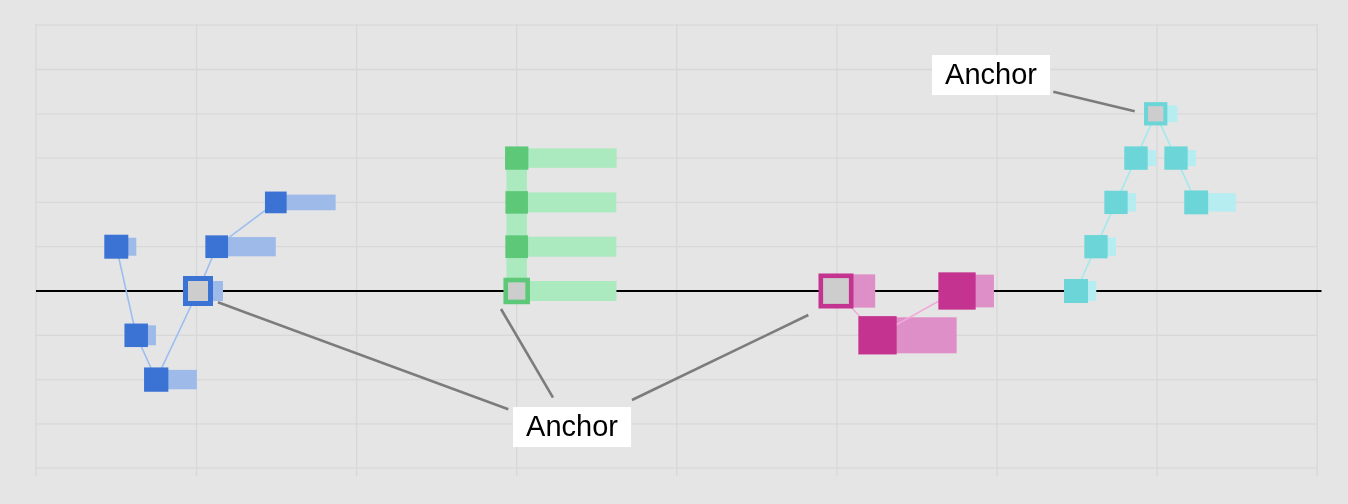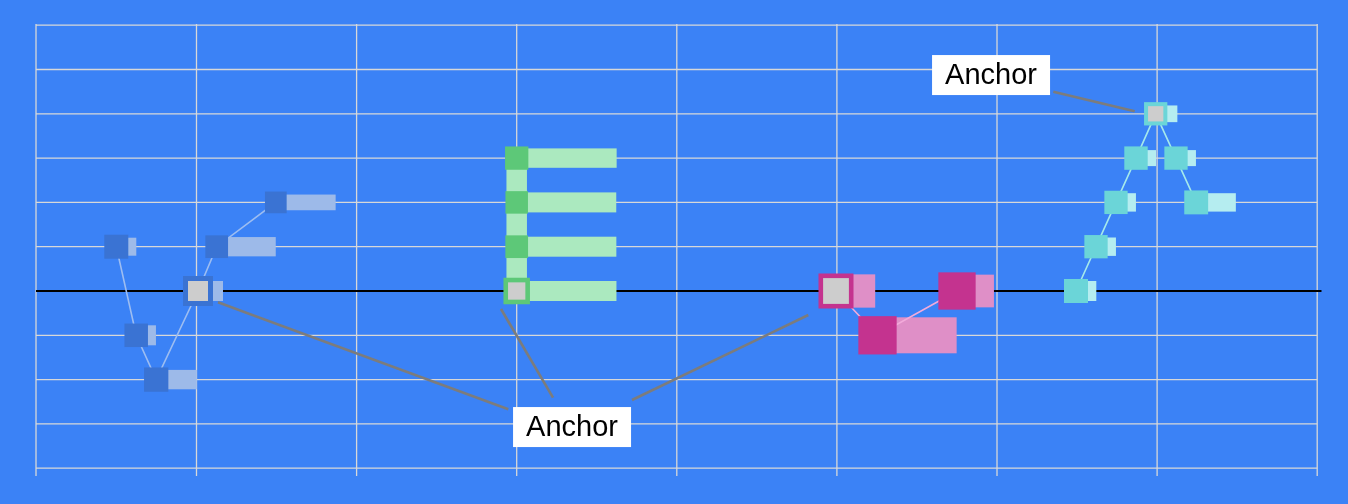--- a/index.html
+++ b/index.html
@@ -5,21 +5,21 @@
   html, body {
     margin: 0;
     padding: 0;
     background: #ffffff;
     font-family: "Liberation Sans", sans-serif;
   }
   .stage {
     position: relative;
     width: 1348px;
     height: 504px;
-    background: #3b82f6;
+    background: #e5e5e5;
     overflow: hidden;
   }
   .stage svg {
     position: absolute;
     left: 0;
     top: 0;
     display: block;
   }
   .anchor-label {
     position: absolute;

